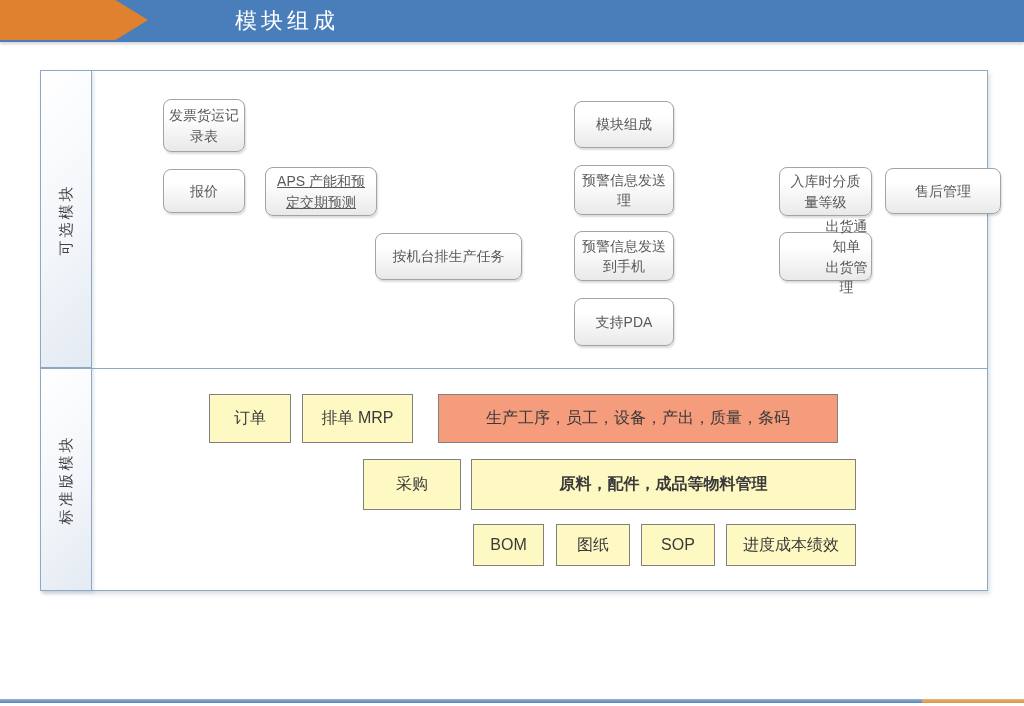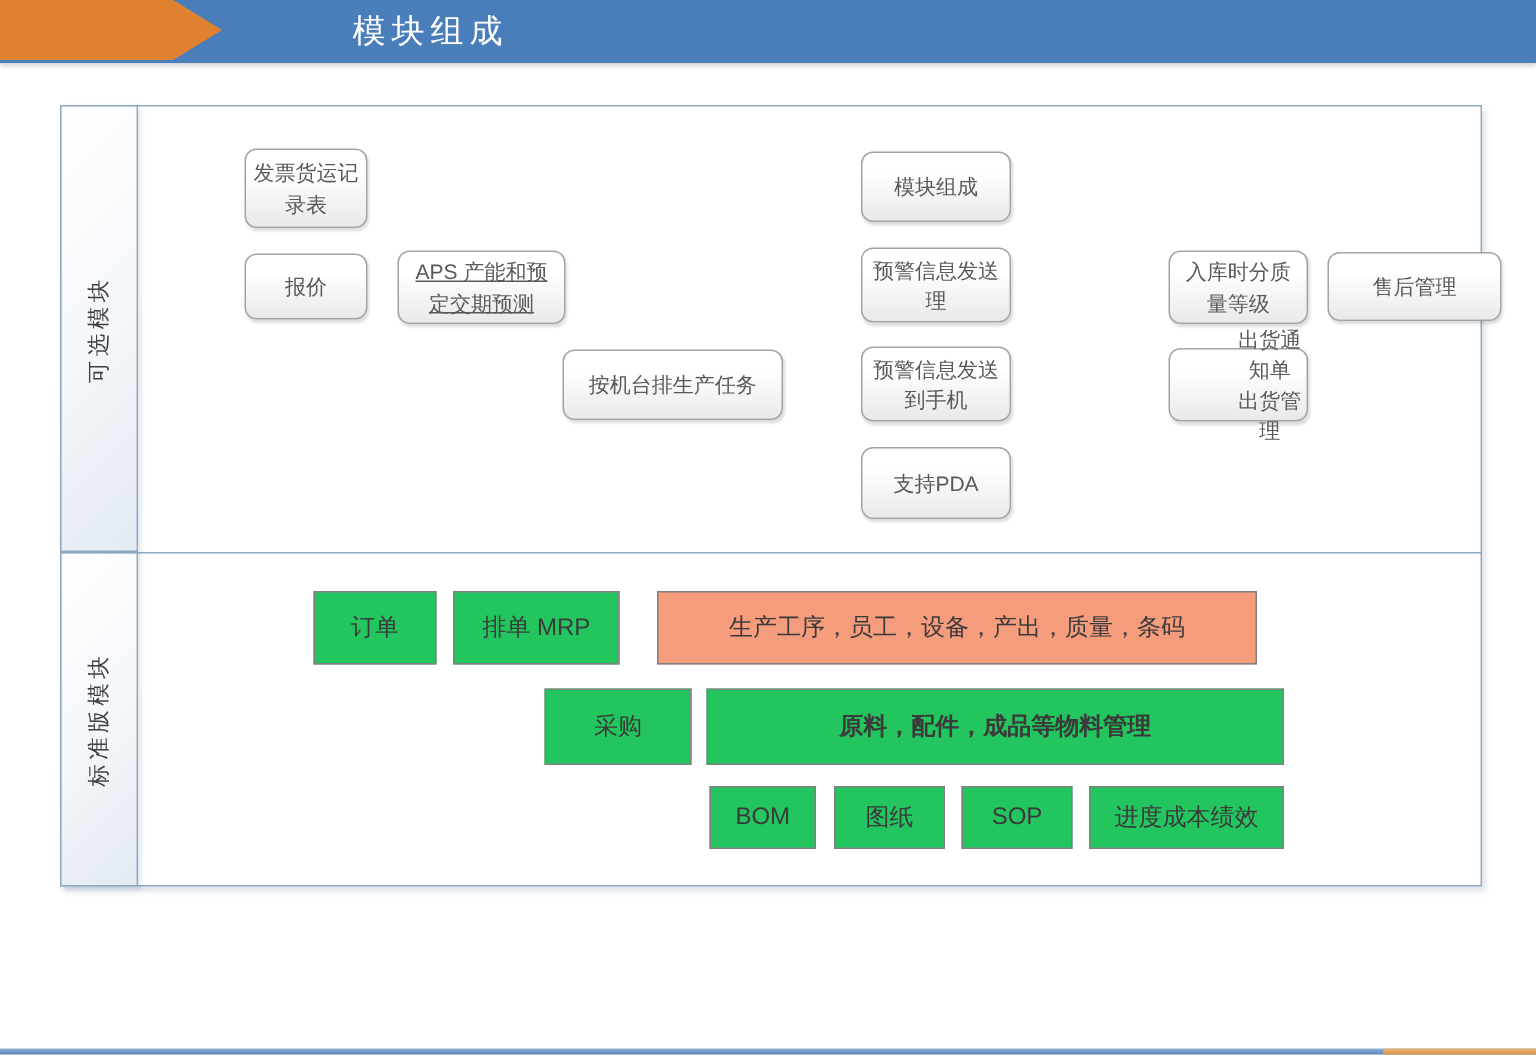--- a/index.html
+++ b/index.html
@@ -38,21 +38,21 @@
           background:linear-gradient(#ffffff 30%, #e9e9e9 100%);
           box-shadow:1px 2px 2px rgba(0,0,0,.14);
           display:flex; align-items:center; justify-content:center;
           text-align:center; color:#595959; font-size:14px; line-height:1.45;
           white-space:pre-line; padding:2px 3px; }
 
   
   .cbox { position:absolute; border:1px solid #808080;
           display:flex; align-items:center; justify-content:center;
           text-align:center; color:#3a3a3a; font-size:16px; white-space:nowrap; }
-  .yellow { background:#22c55e; }
+  .yellow { background:#fef9c3; }
   .salmon { background:#F49C7C; }
 
   
   .footer-blue { position:absolute; left:0; bottom:3px; width:1024px; height:4px;
                  background:linear-gradient(#92b2d6,#5B86B8); }
   .footer-orange { position:absolute; right:0; bottom:3px; width:102px; height:4px;
                    background:linear-gradient(#e7b477,#DC9345); }
 </style>
 </head>
 <body>

